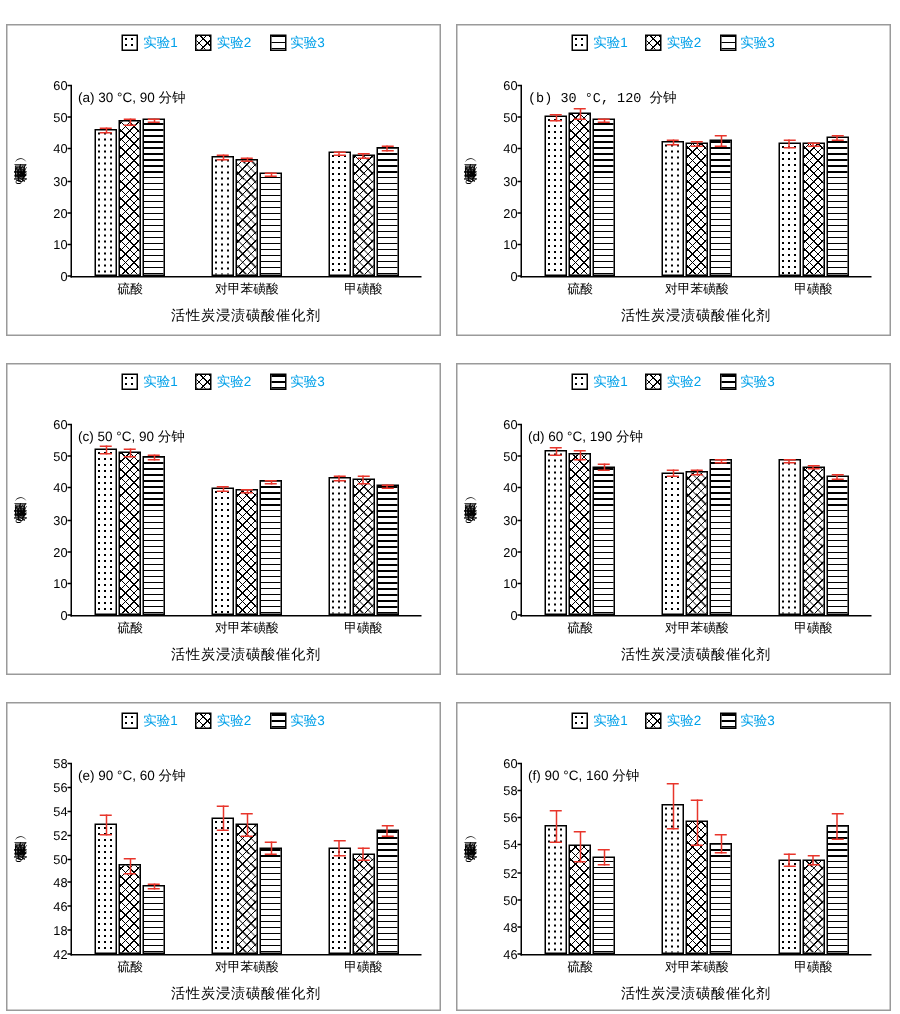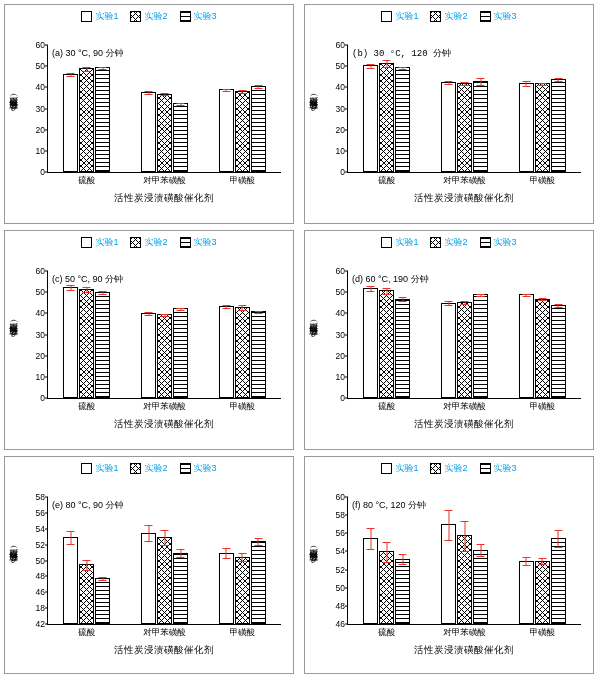--- a/index.html
+++ b/index.html
@@ -1,18 +1,18 @@
 <!DOCTYPE html>
 <html><head>
 <meta charset="utf-8">
 <style>
   html,body{margin:0;padding:0;}
   body{width:600px;height:676px;background:#ffffff;font-family:"Liberation Sans",sans-serif;}
   .grid{display:grid;grid-template-columns:300px 300px;grid-template-rows:226px 226px 224px;width:600px;height:676px;}
-  .panel{position:relative;box-sizing:border-box;padding:4px 6px 2px 4px;}
+  .panel{position:relative;box-sizing:border-box;padding:16px 6px 2px 4px;}
   .panel-inner{position:relative;width:100%;height:100%;border:1px solid #9a9a9a;box-sizing:border-box;background:#fff;}
   .legend{position:absolute;top:5px;left:0;width:100%;display:flex;justify-content:center;gap:12px;align-items:center;}
   .legend-item{display:flex;align-items:center;gap:3px;}
   .legend-box{width:11px;height:11px;border:1px solid #000;box-sizing:border-box;}
   .legend-label{font-size:9px;color:#00a0e9;font-family:"Liberation Sans",sans-serif;}
   .plot-wrap{position:absolute;left:0;top:22px;right:0;bottom:0;}
   .ylab{position:absolute;left:2px;top:18px;height:128px;width:14px;writing-mode:vertical-rl;transform:rotate(180deg);display:flex;align-items:center;justify-content:center;font-size:9px;letter-spacing:1px;}
   .axes{position:absolute;left:42px;top:18px;width:234px;height:128px;border-left:1px solid #000;border-bottom:1px solid #000;box-sizing:border-box;}
   .tick{position:absolute;right:100%;transform:translateY(-50%);font-size:8.5px;padding-right:3px;white-space:nowrap;}
   .tickmark{position:absolute;right:100%;width:3px;height:1px;background:#000;transform:translateY(-50%);}
@@ -372,21 +372,21 @@
             <div class="tick" style="top: 50%;">50</div>
             <div class="tickmark" style="top: 50%;"></div>
             <div class="tick" style="top: 37.5%;">52</div>
             <div class="tickmark" style="top: 37.5%;"></div>
             <div class="tick" style="top: 25%;">54</div>
             <div class="tickmark" style="top: 25%;"></div>
             <div class="tick" style="top: 12.5%;">56</div>
             <div class="tickmark" style="top: 12.5%;"></div>
             <div class="tick" style="top: 0%;">58</div>
             <div class="tickmark" style="top: 0%;"></div>
-            <div class="panel-tag" style="left: 4px; top: 2px;">(e) 80 °C, 90 分钟</div>
+            <div class="panel-tag" style="left: 4px; top: 2px;">(e) 90 °C, 60 分钟</div>
             <div class="groups">
               <div class="group">
                 <div class="bar b1" style="height: 68.75%;">
                   <div class="err" style="height: 16.25%; bottom: calc(91.875%);"></div>
                 </div>
                 <div class="bar b2" style="height: 46.875%;">
                   <div class="err" style="height: 18.75%; bottom: calc(90.625%);"></div>
                 </div>
                 <div class="bar b3" style="height: 36.25%;">
                   <div class="err" style="height: 10%; bottom: calc(95%);"></div>
@@ -451,21 +451,21 @@
             <div class="tick" style="top: 57.1429%;">52</div>
             <div class="tickmark" style="top: 57.1429%;"></div>
             <div class="tick" style="top: 42.8571%;">54</div>
             <div class="tickmark" style="top: 42.8571%;"></div>
             <div class="tick" style="top: 28.5714%;">56</div>
             <div class="tickmark" style="top: 28.5714%;"></div>
             <div class="tick" style="top: 14.2857%;">58</div>
             <div class="tickmark" style="top: 14.2857%;"></div>
             <div class="tick" style="top: 0%;">60</div>
             <div class="tickmark" style="top: 0%;"></div>
-            <div class="panel-tag" style="left: 4px; top: 2px;">(f) 80 °C, 120 分钟</div>
+            <div class="panel-tag" style="left: 4px; top: 2px;">(f) 90 °C, 160 分钟</div>
             <div class="groups">
               <div class="group">
                 <div class="bar b1" style="height: 67.8571%;">
                   <div class="err" style="height: 25.7143%; bottom: calc(87.1429%);"></div>
                 </div>
                 <div class="bar b2" style="height: 57.1429%;">
                   <div class="err" style="height: 28.5714%; bottom: calc(85.7143%);"></div>
                 </div>
                 <div class="bar b3" style="height: 51.4286%;">
                   <div class="err" style="height: 17.1429%; bottom: calc(91.4286%);"></div>

